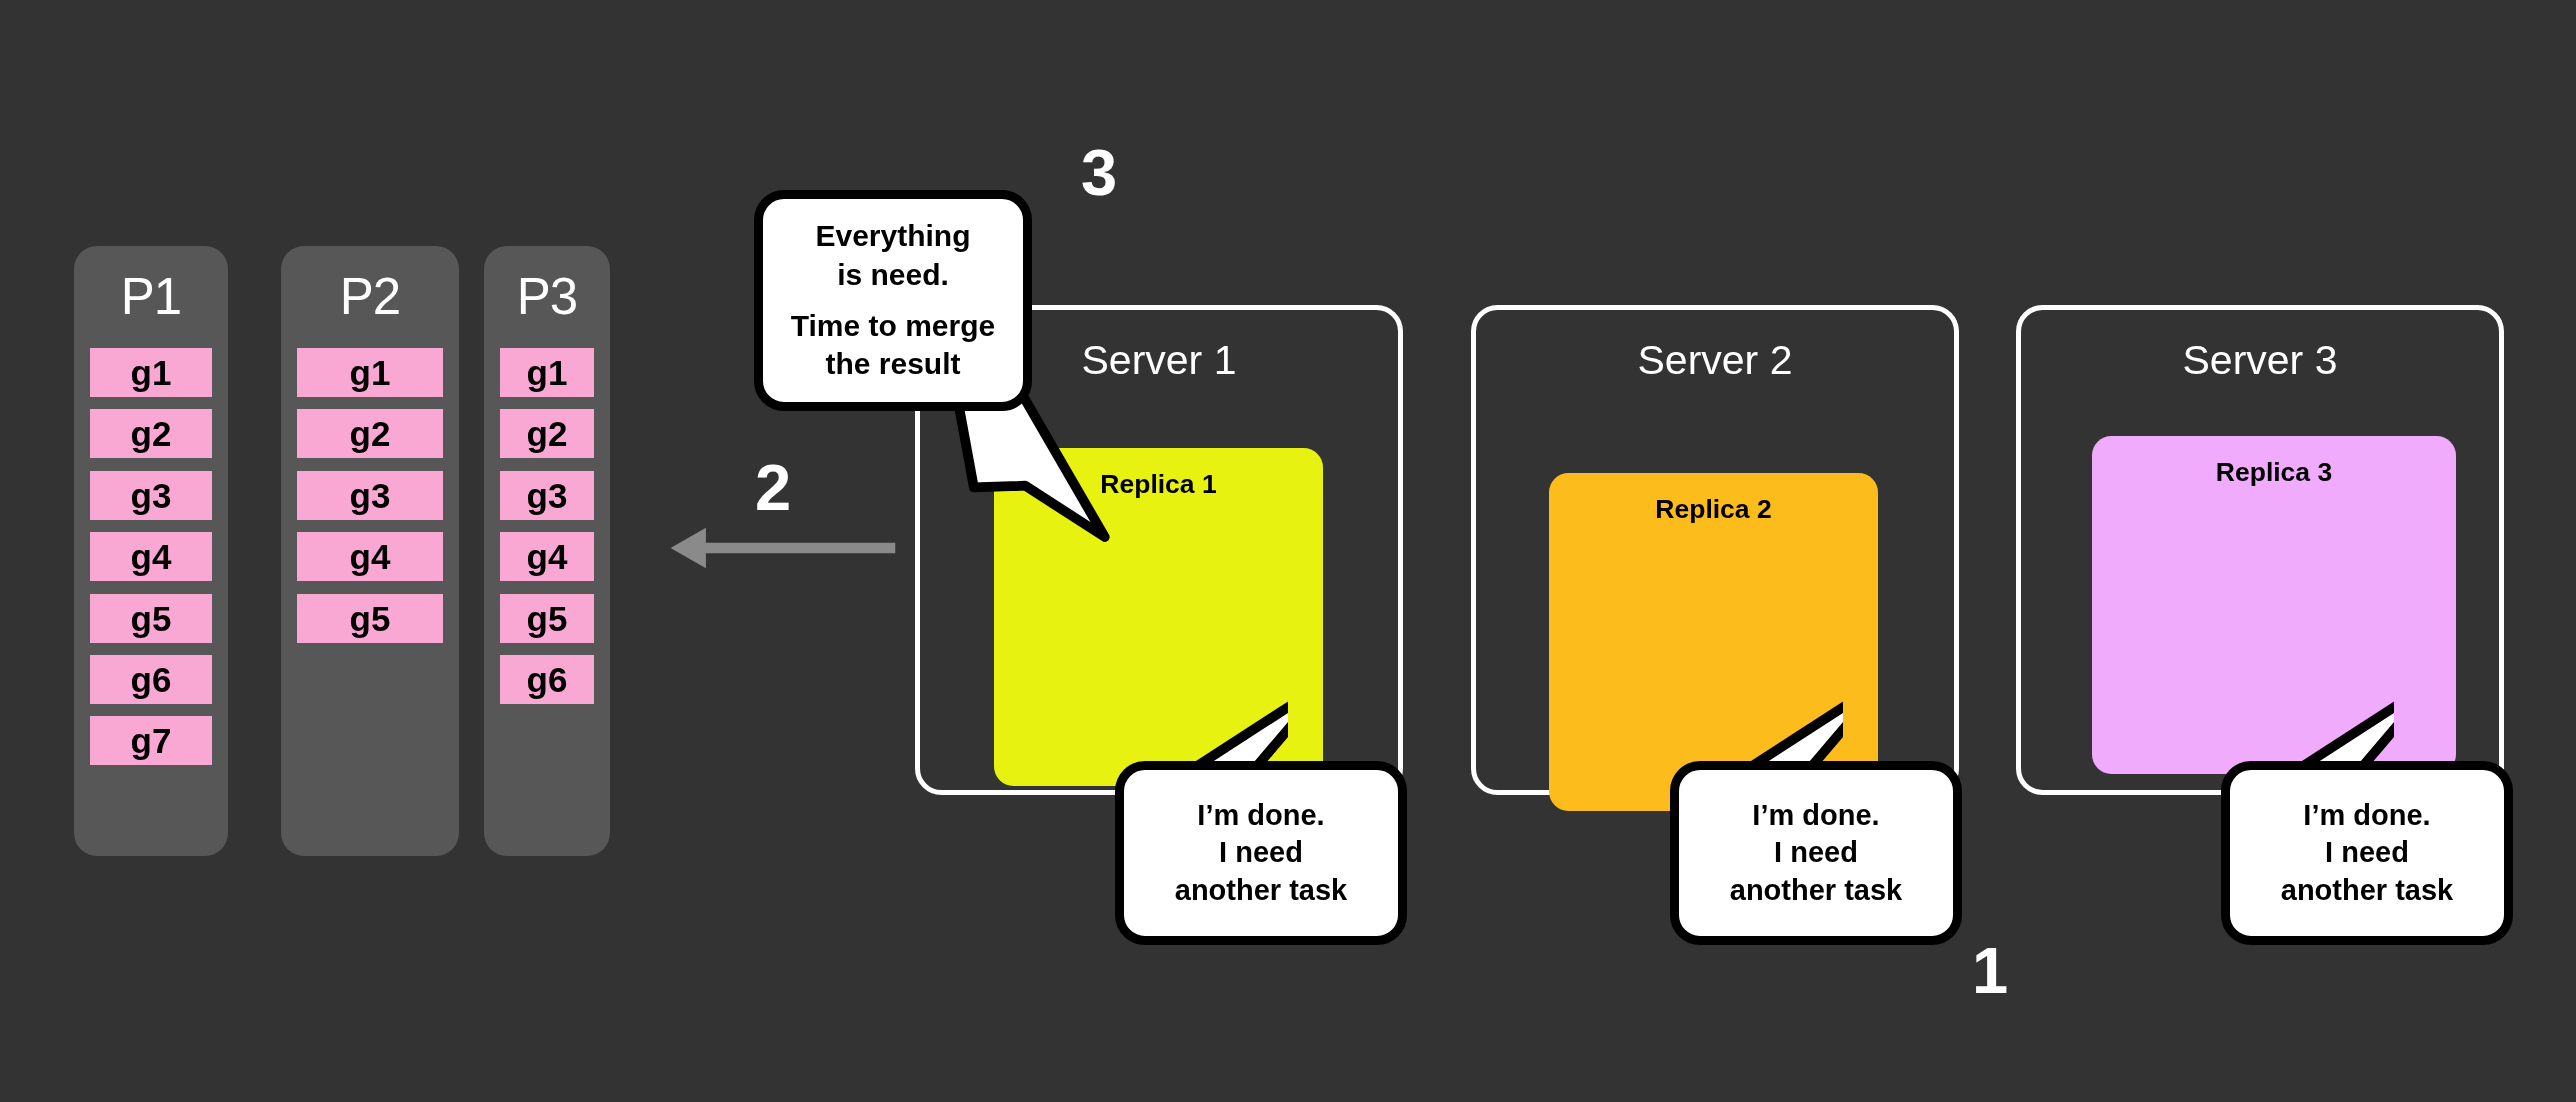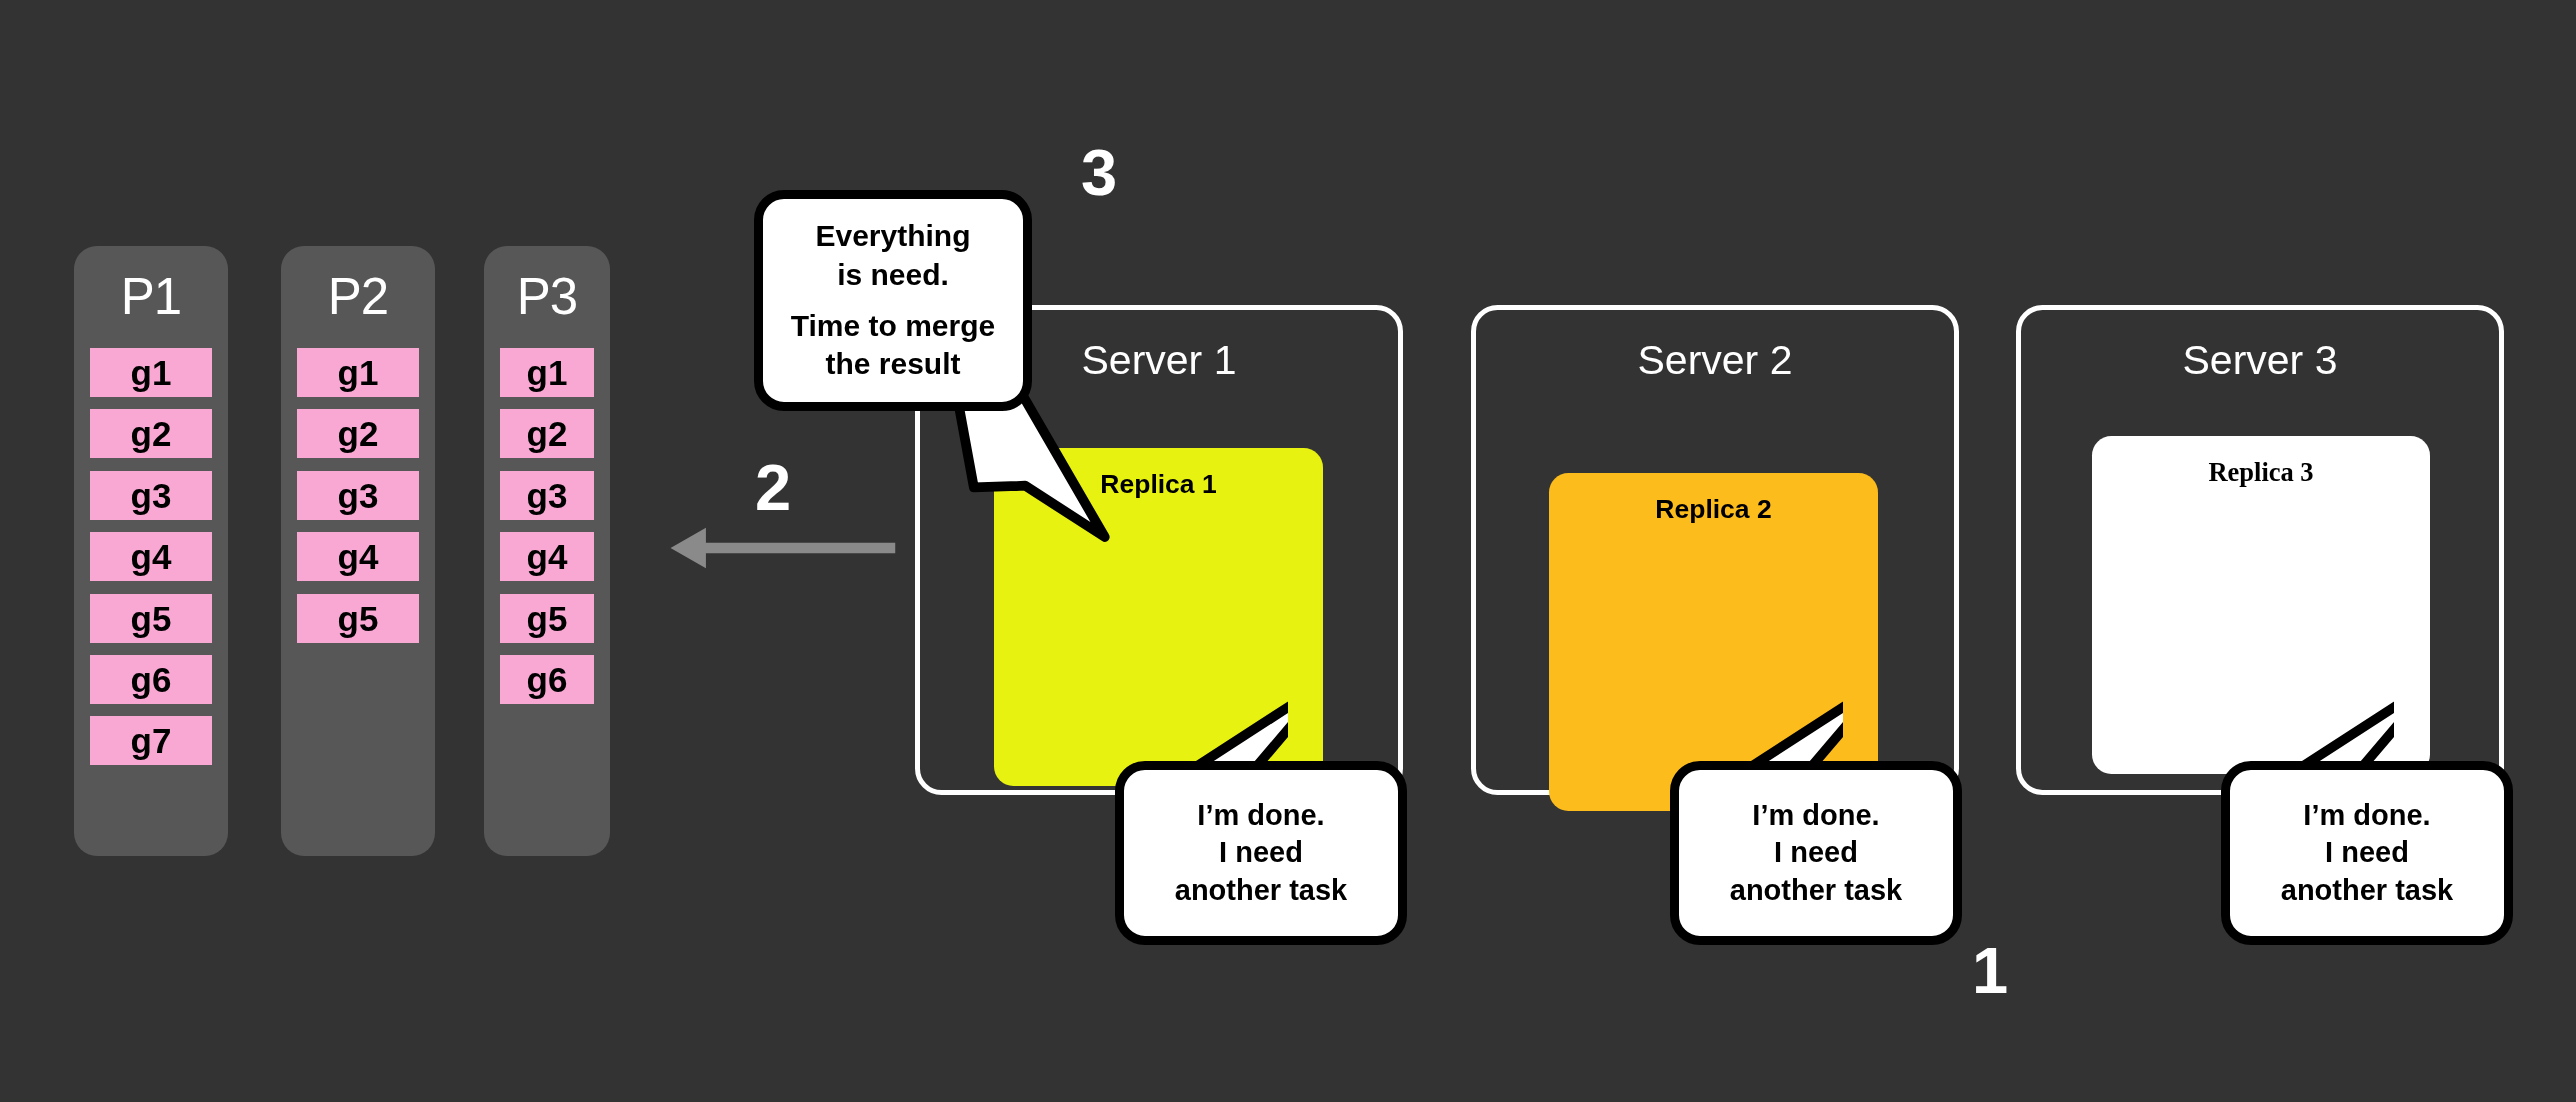--- a/index.html
+++ b/index.html
@@ -145,21 +145,21 @@
       <div class="chunk">g1</div>
       <div class="chunk">g2</div>
       <div class="chunk">g3</div>
       <div class="chunk">g4</div>
       <div class="chunk">g5</div>
       <div class="chunk">g6</div>
       <div class="chunk">g7</div>
     </div>
   </div>
 
-  <div class="partition" style="left:281px; top:246px; width:154px; height:610px;">
+  <div class="partition" style="left:281px; top:246px; width:178px; height:610px;">
     <div class="partition-title">P2</div>
     <div class="chunk-stack">
       <div class="chunk">g1</div>
       <div class="chunk">g2</div>
       <div class="chunk">g3</div>
       <div class="chunk">g4</div>
       <div class="chunk">g5</div>
     </div>
   </div>
 
@@ -190,21 +190,21 @@
   <div class="server" style="left:1471px; top:305px; width:488px; height:490px;">
     <div class="server-title">Server 2</div>
   </div>
   <div class="replica" style="left:1549px; top:436px; width:329px; height:338px; background:#FBBC1C;margin-top:37px;">
     <div class="replica-label">Replica 2</div>
   </div>
 
   <div class="server" style="left:2016px; top:305px; width:488px; height:490px;">
     <div class="server-title">Server 3</div>
   </div>
-  <div class="replica" style="left:2092px; top:436px; width:338px; height:338px; background:#ffffff;font-family:Liberation Serif, serif;">
+  <div class="replica" style="left:2092px; top:436px; width:364px; height:338px; background:#f0abfc;">
     <div class="replica-label">Replica 3</div>
   </div>
 
   <svg class="tail" width="230" height="230" viewBox="0 0 260 260" style="left:919px; top:353px;">
     <path d="M 40 32 L 108 32 L 210 208 L 120 150 L 62 152 Z" fill="#ffffff" stroke="#000000" stroke-width="11" stroke-linejoin="round"></path>
   </svg>
   <div class="bubble" style="left:754px; top:190px; width:278px; height:221px; font-size:30px;">
     <span class="line">Everything</span>
     <span class="line">is need.</span>
     <span class="spacer"></span>

